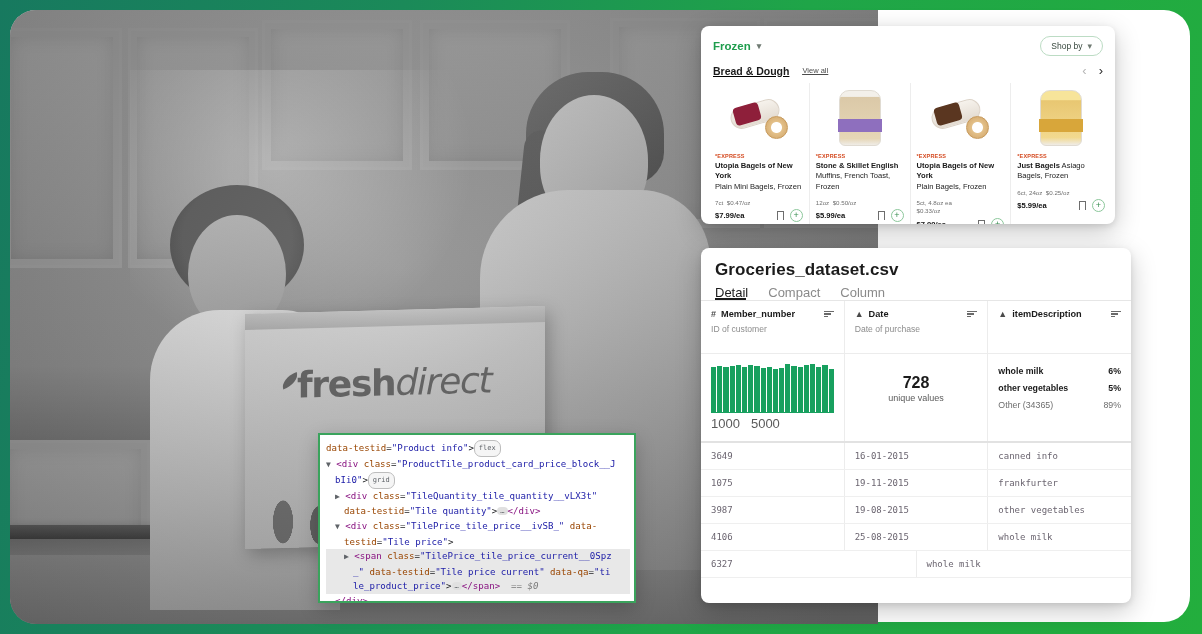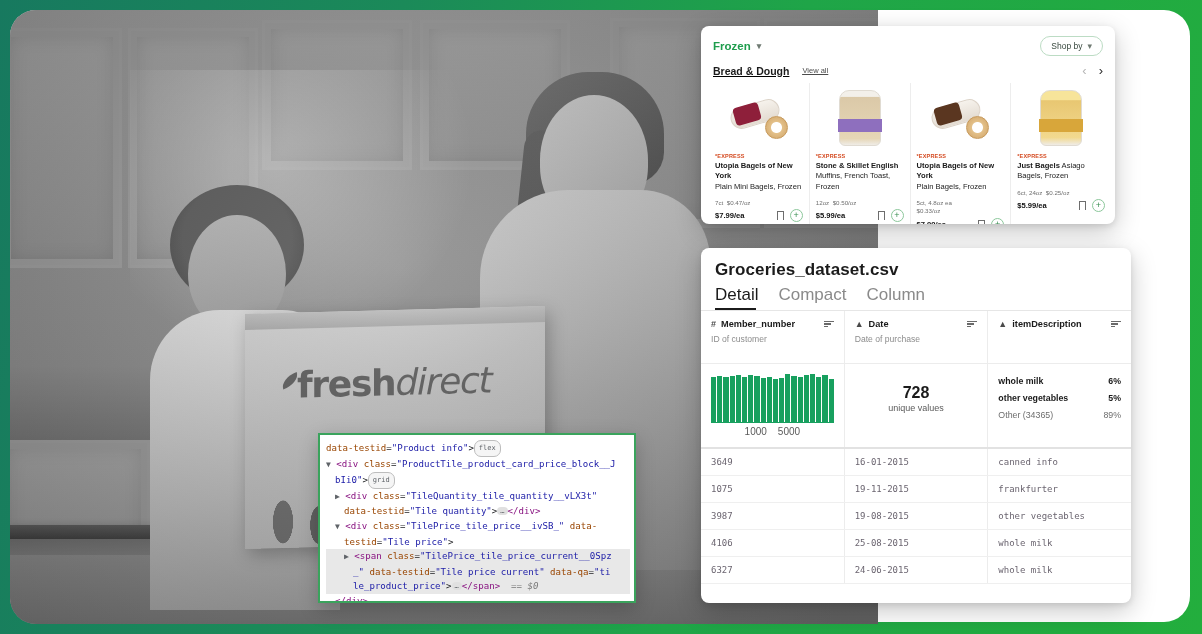--- a/index.html
+++ b/index.html
@@ -259,21 +259,21 @@
   }
 
   
   #csv-panel {
     left: 664px; top: 248px; width: 430px; height: 355px;
     overflow: hidden;
   }
   .csv-head { padding: 12px 14px 0 14px; }
   .csv-title { font-size: 17px; font-weight: 700; color: #1b1b1b; letter-spacing: .1px; }
   .csv-tabs { display: flex; gap: 20px; margin-top: 5px; }
-  .csv-tab { font-size: 17px; color: #8a8a8a; padding-bottom: 5px; position: relative; }
+  .csv-tab { font-size: 13px; color: #8a8a8a; position: relative; }
   .csv-tab.active { color: #1b1b1b; }
   .csv-tab.active::after {
     content: ""; position: absolute; left: 0; right: 2px; bottom: 0;
     height: 2.5px; background: #1b1b1b;
   }
   .csv-sep { height: 1px; background: #e6e6e6; margin-top: 0; }
 
   .csv-grid { display: flex; }
   .csv-col { flex: 1 1 0; border-right: 1px solid #ececec; min-width: 0; }
   .csv-col:last-child { border-right: none; }
@@ -290,21 +290,21 @@
   .ch-sort i:nth-child(3) { width: 4px; }
   .ch-desc { padding: 0 10px 8px 10px; font-size: 8.6px; color: #8d8d8d; line-height: 1.4; min-height: 30px; }
 
   .stats-row { display: flex; border-top: 1px solid #ececec; }
   .stat-cell { flex: 1 1 0; border-right: 1px solid #ececec; padding: 10px; min-width: 0; }
   .stat-cell:last-child { border-right: none; }
 
   .hist { height: 48px; display: flex; align-items: flex-end; gap: 1px; }
   .hist i { flex: 1 1 0; background: #18a05f; display: block; }
   .hist-axis { border-top: 1.5px solid #18a05f; margin-top: 0; }
-  .hist-labels { display: flex; justify-content: center; font-size: 10px; color: #5a5a5a; margin-top: 3px; gap: 11px; }
+  .hist-labels { display: flex; justify-content: flex-start; font-size: 13px; color: #5a5a5a; margin-top: 3px; gap: 11px; }
 
   .uniq { text-align: center; padding-top: 10px; }
   .uniq-num { font-size: 16px; font-weight: 700; color: #1b1b1b; }
   .uniq-lbl { font-size: 9px; color: #5a5a5a; margin-top: 1px; }
 
   .freq { display: flex; flex-direction: column; gap: 7px; padding-top: 2px; }
   .freq-row { display: flex; justify-content: space-between; font-size: 8.8px; }
   .freq-k { color: #1b1b1b; font-weight: 700; }
   .freq-v { color: #1b1b1b; font-weight: 700; }
   .freq-row.other .freq-k, .freq-row.other .freq-v { color: #6d6d6d; font-weight: 400; }
@@ -624,21 +624,20 @@
         <div class="csv-cell">19-08-2015</div>
         <div class="csv-cell">other vegetables</div>
       </div>
       <div class="csv-row">
         <div class="csv-cell">4106</div>
         <div class="csv-cell">25-08-2015</div>
         <div class="csv-cell">whole milk</div>
       </div>
       <div class="csv-row">
         <div class="csv-cell">6327</div>
-        <div class="csv-cell">24-06-2015</div>
         <div class="csv-cell">whole milk</div>
       </div>
     </div>
   </div>
 
   <div id="devtools-panel">
     <div class="code" id="code-body"><span class="ln" style="padding-left: 0px;"><span class="at">data-testid</span><span class="pn">=</span><span class="vl">"Product info"</span><span class="pn">&gt;</span><span class="badge">flex</span> </span><span class="ln" style="padding-left: 0px;"><span class="tri">▼</span> <span class="tg">&lt;div</span><span class="at"> class</span><span class="pn">=</span><span class="vl">"ProductTile_product_card_price_block__J</span></span><span class="ln" style="padding-left: 9px;"><span class="vl">bIi0"</span><span class="pn">&gt;</span><span class="badge">grid</span> </span><span class="ln" style="padding-left: 9px;"><span class="tri">▶</span> <span class="tg">&lt;div</span><span class="at"> class</span><span class="pn">=</span><span class="vl">"TileQuantity_tile_quantity__vLX3t"</span></span><span class="ln" style="padding-left: 18px;"><span class="at">data-testid</span><span class="pn">=</span><span class="vl">"Tile quantity"</span><span class="pn">&gt;</span><span class="ellip">…</span><span class="tg">&lt;/div&gt;</span></span><span class="ln" style="padding-left: 9px;"><span class="tri">▼</span> <span class="tg">&lt;div</span><span class="at"> class</span><span class="pn">=</span><span class="vl">"TilePrice_tile_price__ivSB_"</span><span class="at"> data-</span></span><span class="ln" style="padding-left: 18px;"><span class="at">testid</span><span class="pn">=</span><span class="vl">"Tile price"</span><span class="pn">&gt;</span></span><span class="ln sel" style="padding-left: 18px;"><span class="tri">▶</span> <span class="tg">&lt;span</span><span class="at"> class</span><span class="pn">=</span><span class="vl">"TilePrice_tile_price_current__0Spz</span></span><span class="ln sel" style="padding-left: 27px;"><span class="vl">_"</span><span class="at"> data-testid</span><span class="pn">=</span><span class="vl">"Tile price current"</span><span class="at"> data-qa</span><span class="pn">=</span><span class="vl">"ti</span></span><span class="ln sel" style="padding-left: 27px;"><span class="vl">le_product_price"</span><span class="pn">&gt;</span><span class="ellip">…</span><span class="tg">&lt;/span&gt;</span><span class="cmt">  == $0</span></span><span class="ln" style="padding-left: 9px;"><span class="tg">&lt;/div&gt;</span></span></div>
   </div>
 
 </div>

